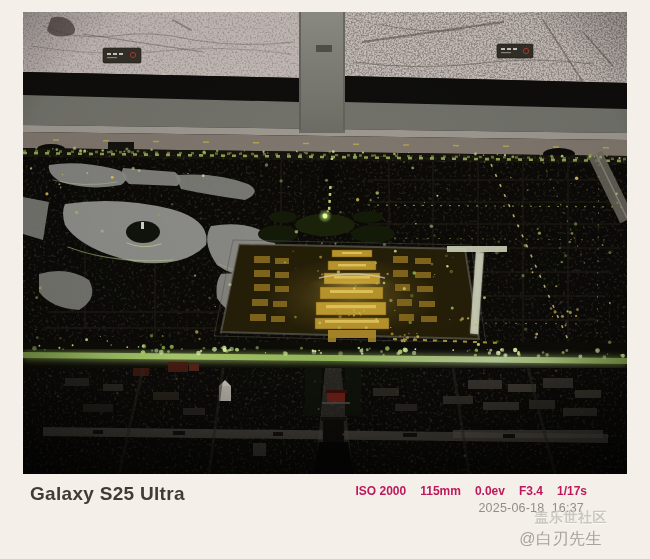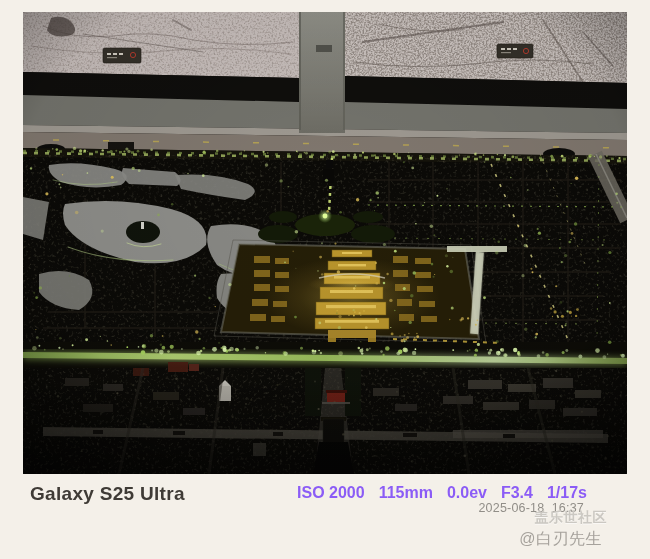--- a/index.html
+++ b/index.html
@@ -12,21 +12,21 @@
     background:#0b0a07;overflow:hidden;border-radius:1px;
   }
   .photo svg{display:block;width:604px;height:462px;}
   .caption{position:absolute;left:0;top:474px;width:614px;height:85px;}
   .device{
     position:absolute;left:30px;top:9px;
     font-size:19px;font-weight:700;color:#3f3b36;letter-spacing:.3px;
   }
   .exif-line{
     position:absolute;right:27px;top:10px;
-    font-size:16px;font-weight:700;color:#8b5cf6;white-space:pre;text-align:center;
+    font-size:12px;font-weight:700;color:#be185d;white-space:pre;text-align:center;
   }
   .exif-line span{margin-left:14px;}
   .exif-line span:first-child{margin-left:0;}
   .date-line{
     position:absolute;right:30px;top:27px;
     font-size:12.5px;font-weight:400;color:#918e88;white-space:pre;letter-spacing:.2px;
   }
   .community{
     position:absolute;right:7px;top:35px;
     font-size:14px;font-weight:700;color:#cbc8c2;letter-spacing:.5px;

